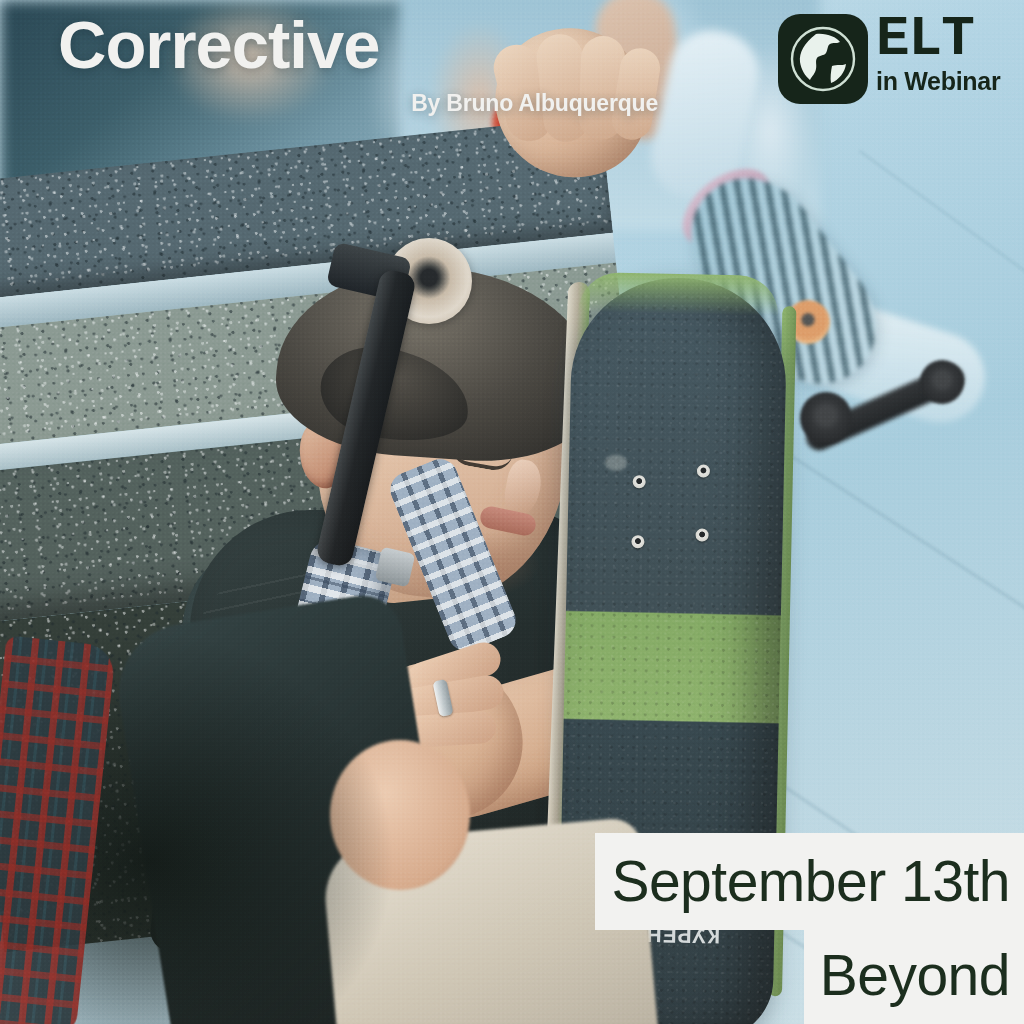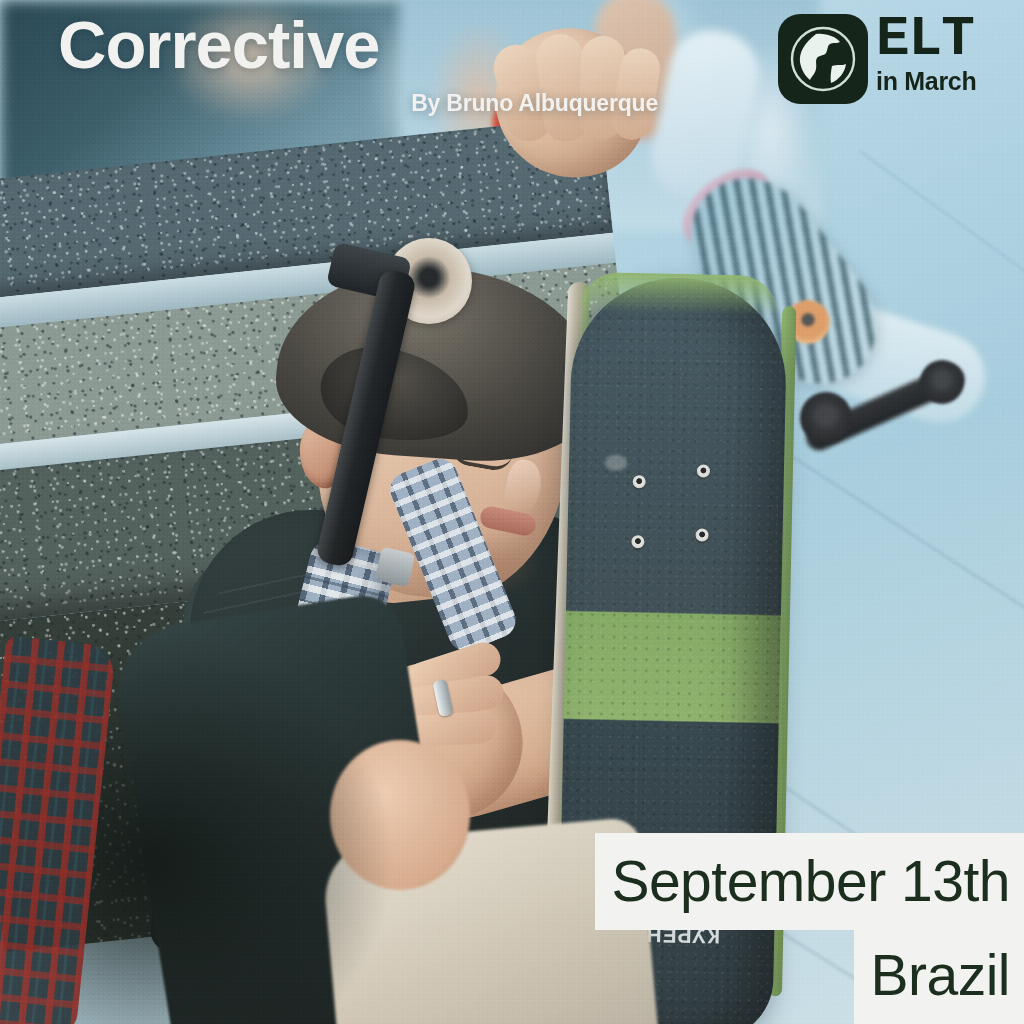--- a/index.html
+++ b/index.html
@@ -534,22 +534,22 @@
         <circle cx="37" cy="37" r="31" fill="none" stroke="#cfe0d4" stroke-width="2.4"></circle>
         <path d="M30 12 C41 11 50 15 54 20 C50 22 47 20 44 22 C41 24 42 28 40 31
                  C38 34 33 33 31 36 C29 39 31 43 30 47 C29 52 26 54 24 58
                  C19 54 15 47 14 40 C13 31 18 21 30 12 Z" fill="#e9f2ec"></path>
         <path d="M46 44 C51 42 56 44 60 42 C59 50 53 58 45 61 C44 56 45 49 46 44 Z" fill="#e9f2ec"></path>
         <path d="M23 26 C19 28 17 32 16 36 C19 35 21 32 23 30 Z" fill="#e9f2ec"></path>
       </svg>
     </div>
     <div class="logo-wordmark">
       <div class="logo-elt">ELT</div>
-      <div class="logo-sub">in March</div>
+      <div class="logo-sub">in Webinar</div>
     </div>
   </div>
 
   <div class="infoblocks">
     <div class="infoblock ib1">September 13th</div>
-    <div class="infoblock ib3">Brazil</div>
+    <div class="infoblock ib3">Beyond</div>
   </div>
 
 </div>
 
 </body></html>

